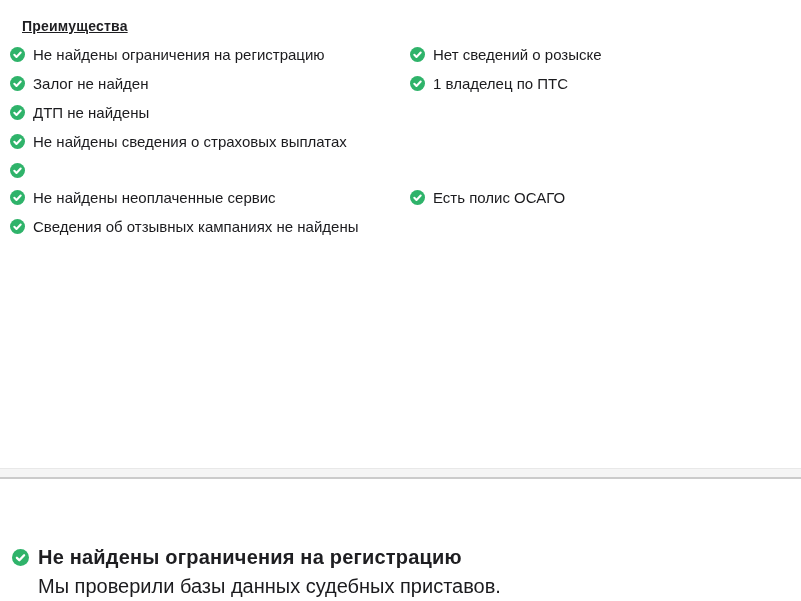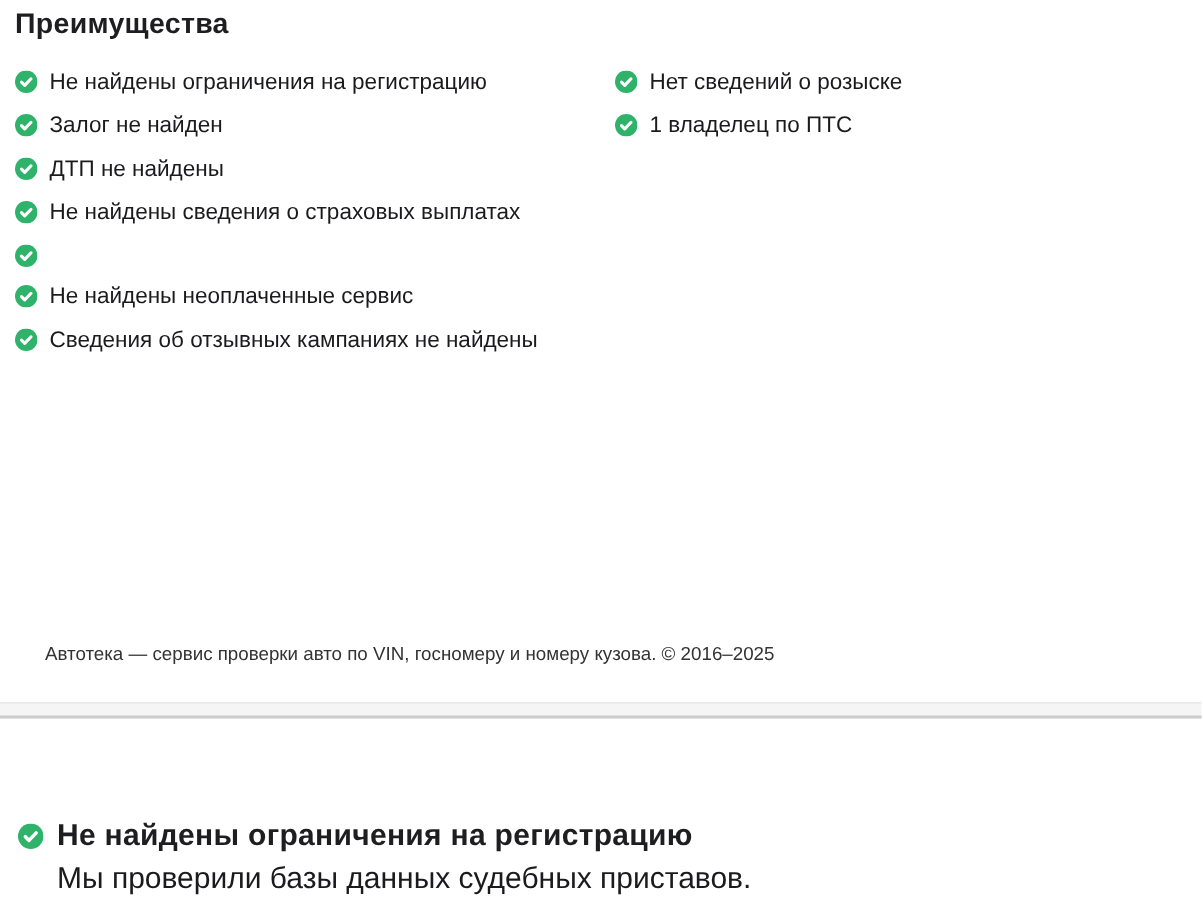--- a/index.html
+++ b/index.html
@@ -7,22 +7,22 @@
     width:801px;height:601px;
     background:#ffffff;
     font-family:"Liberation Sans", sans-serif;
     color:#1b1b1e;
     position:relative;
     overflow:hidden;
   }
   .page{position:absolute;inset:0;}
 
   .title{
-    position:absolute;left:10px;top:6px;margin:0;
-    font-size:19px;font-weight:700;color:#1e1e21;letter-spacing:.2px;
+    position:absolute;left:10px;top:6px;margin:12px;
+    font-size:14px;font-weight:700;color:#1e1e21;letter-spacing:.2px;text-decoration:underline;
   }
 
   .grid{position:absolute;left:10px;top:45px;width:780px;}
   .row{display:grid;grid-template-columns:400px 380px;margin-bottom:10px;}
   .item{
     display:flex;align-items:flex-start;gap:8px;
     font-size:15px;line-height:19px;color:#1b1b1e;
   }
   .item-text{white-space:pre-line;}
   .check{flex:0 0 15px;width:15px;height:15px;margin-top:2px;display:block;}
@@ -126,41 +126,47 @@
 
 
   <div class="row">
     <div class="item">
       <svg class="check" viewBox="0 0 16 16" aria-hidden="true">
         <circle cx="8" cy="8" r="8" fill="#2fb36a"></circle>
         <path d="M4.6 8.3l2.3 2.3 4.5-4.7"></path>
       </svg>
       <span class="item-text">Не найдены неоплаченные сервис</span>
     </div>
+    <div class="item">
+      <svg class="check" viewBox="0 0 16 16" aria-hidden="true">
+        <circle cx="8" cy="8" r="8" fill="#2fb36a"></circle>
+        <path d="M4.6 8.3l2.3 2.3 4.5-4.7"></path>
+      </svg>
+      <span class="item-text">Есть полис ОСАГО</span>
+    </div>
   </div>
 
   <div class="row">
     <div class="item">
       <svg class="check" viewBox="0 0 16 16" aria-hidden="true">
         <circle cx="8" cy="8" r="8" fill="#2fb36a"></circle>
         <path d="M4.6 8.3l2.3 2.3 4.5-4.7"></path>
       </svg>
       <span class="item-text">Сведения об отзывных кампаниях не найдены</span>
     </div>
     <div class="item" style="visibility: hidden;">
       <svg class="check" viewBox="0 0 16 16" aria-hidden="true">
         <circle cx="8" cy="8" r="8" fill="#2fb36a"></circle>
         <path d="M4.6 8.3l2.3 2.3 4.5-4.7"></path>
       </svg>
       <span class="item-text"></span>
     </div>
   </div>
 </div>
 
-  <div class="footer">Автотека — сервис проверки авто по VIN, госномеру и номеру кузова. © 2016–2025</div>
 
   <div class="divider"></div>
 
   <div class="section-head">
     <svg class="check" viewBox="0 0 16 16" aria-hidden="true">
       <circle cx="8" cy="8" r="8" fill="#2fb36a"></circle>
       <path d="M4.6 8.3l2.3 2.3 4.5-4.7"></path>
     </svg>
     <span class="section-title">Не найдены ограничения на регистрацию</span>
   </div>

